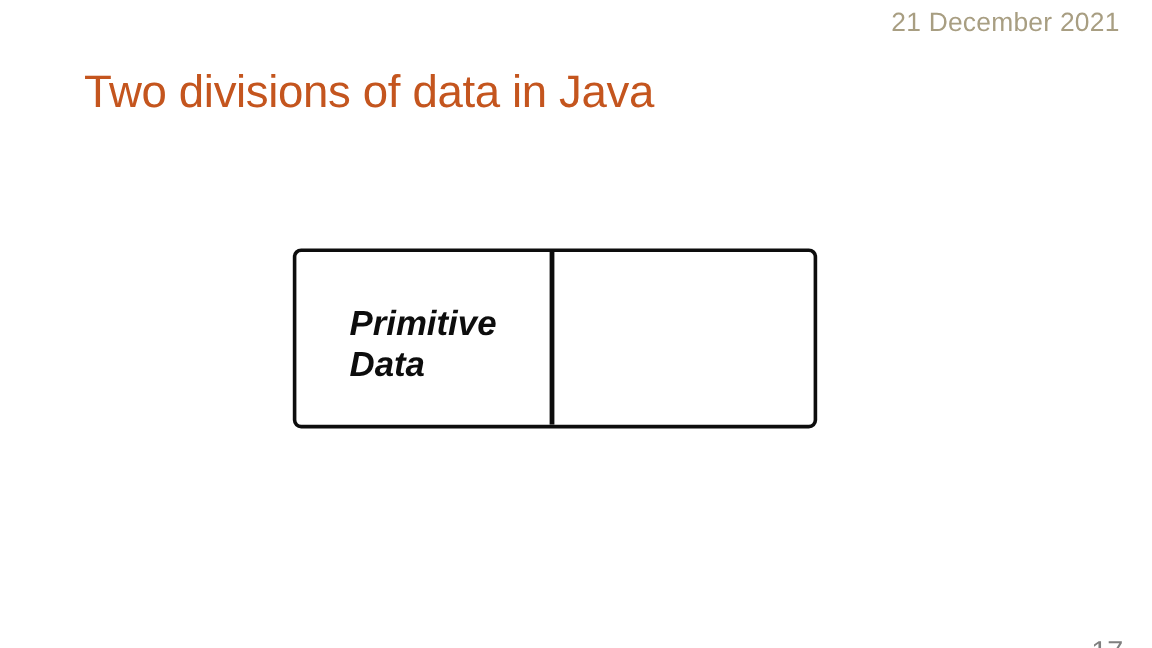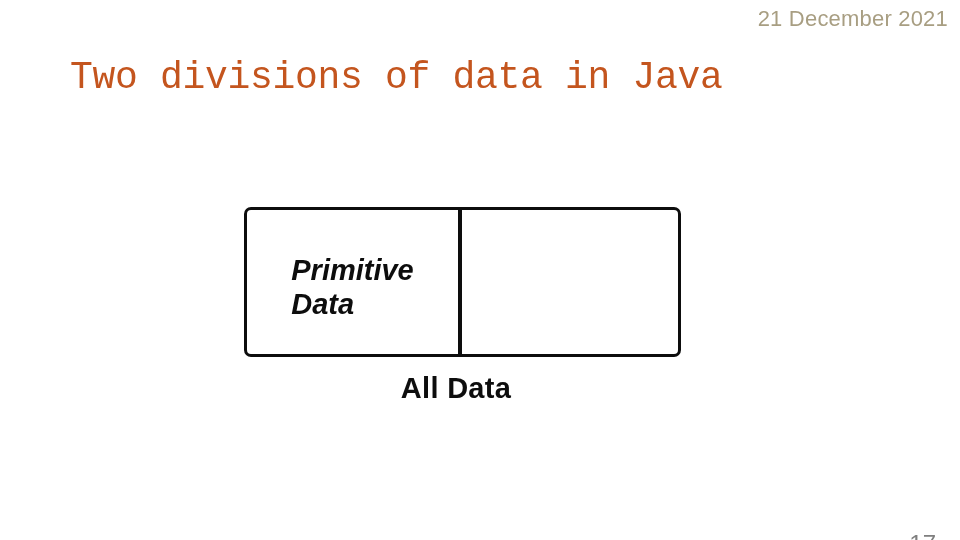--- a/index.html
+++ b/index.html
@@ -15,36 +15,35 @@
     position: relative;
     width: 960px;
     height: 540px;
     background: var(--background);
     overflow: hidden;
     font-family: "Liberation Sans", sans-serif;
   }
   .slide-date {
     position: absolute;
     top: 6px;
-    right: 12px;
+    right: 27px;
     font-size: 22px;
     color: var(--date);
     letter-spacing: 0.2px;
     text-align: center;
   }
   .slide-title {
     position: absolute;
     top: 56px;
     left: 70px;
     font-size: 38px;
     font-weight: 400;
     letter-spacing: -0.3px;
     color: var(--title);
     white-space: nowrap;
-    font-family: Liberation Mono, monospace;
   }
   .diagram {
     position: absolute;
     left: 244px;
     top: 207px;
     width: 437px;
     height: 124px;
   }
   .diagram-box {
     width: 437px;
@@ -104,16 +103,15 @@
 
 <h1 class="slide-title">Two divisions of data in Java</h1>
 
 <figure class="diagram">
   <div class="diagram-box">
     <div class="cell cell-left">
       <div class="cell-label"><span>Primitive</span><br><span>Data</span></div>
     </div>
     <div class="cell-divider"></div>
   </div>
-  <figcaption class="diagram-caption">All Data</figcaption>
 </figure>
 
 <div class="page-number">17</div>
 
 </body></html>

